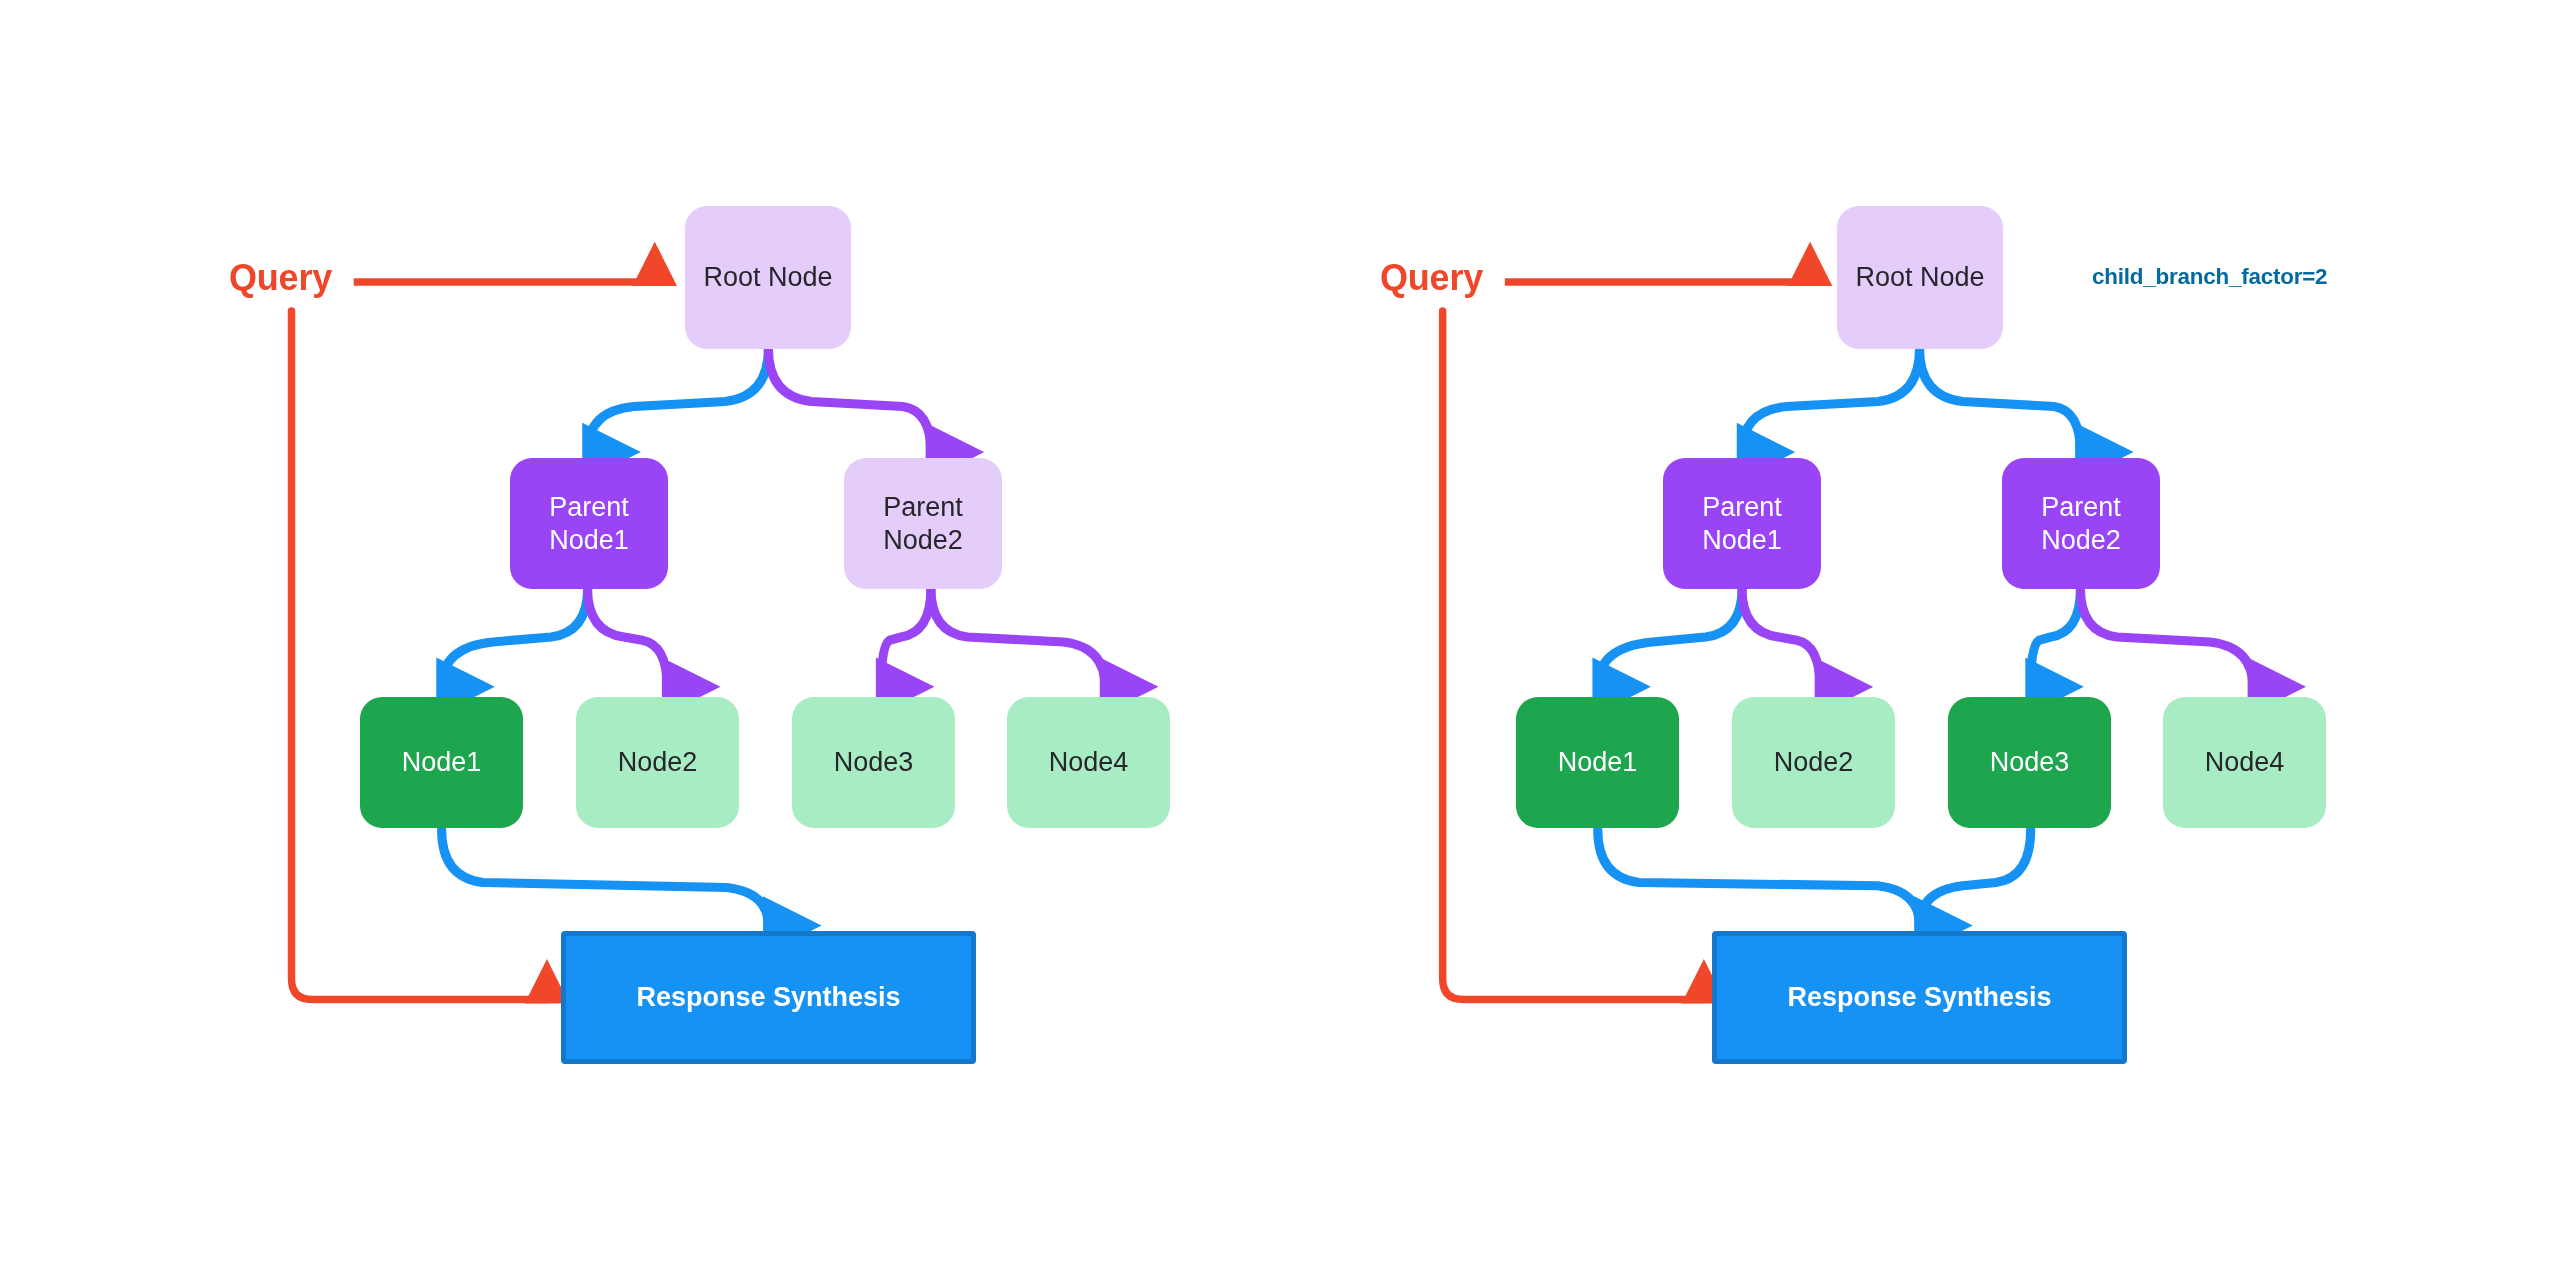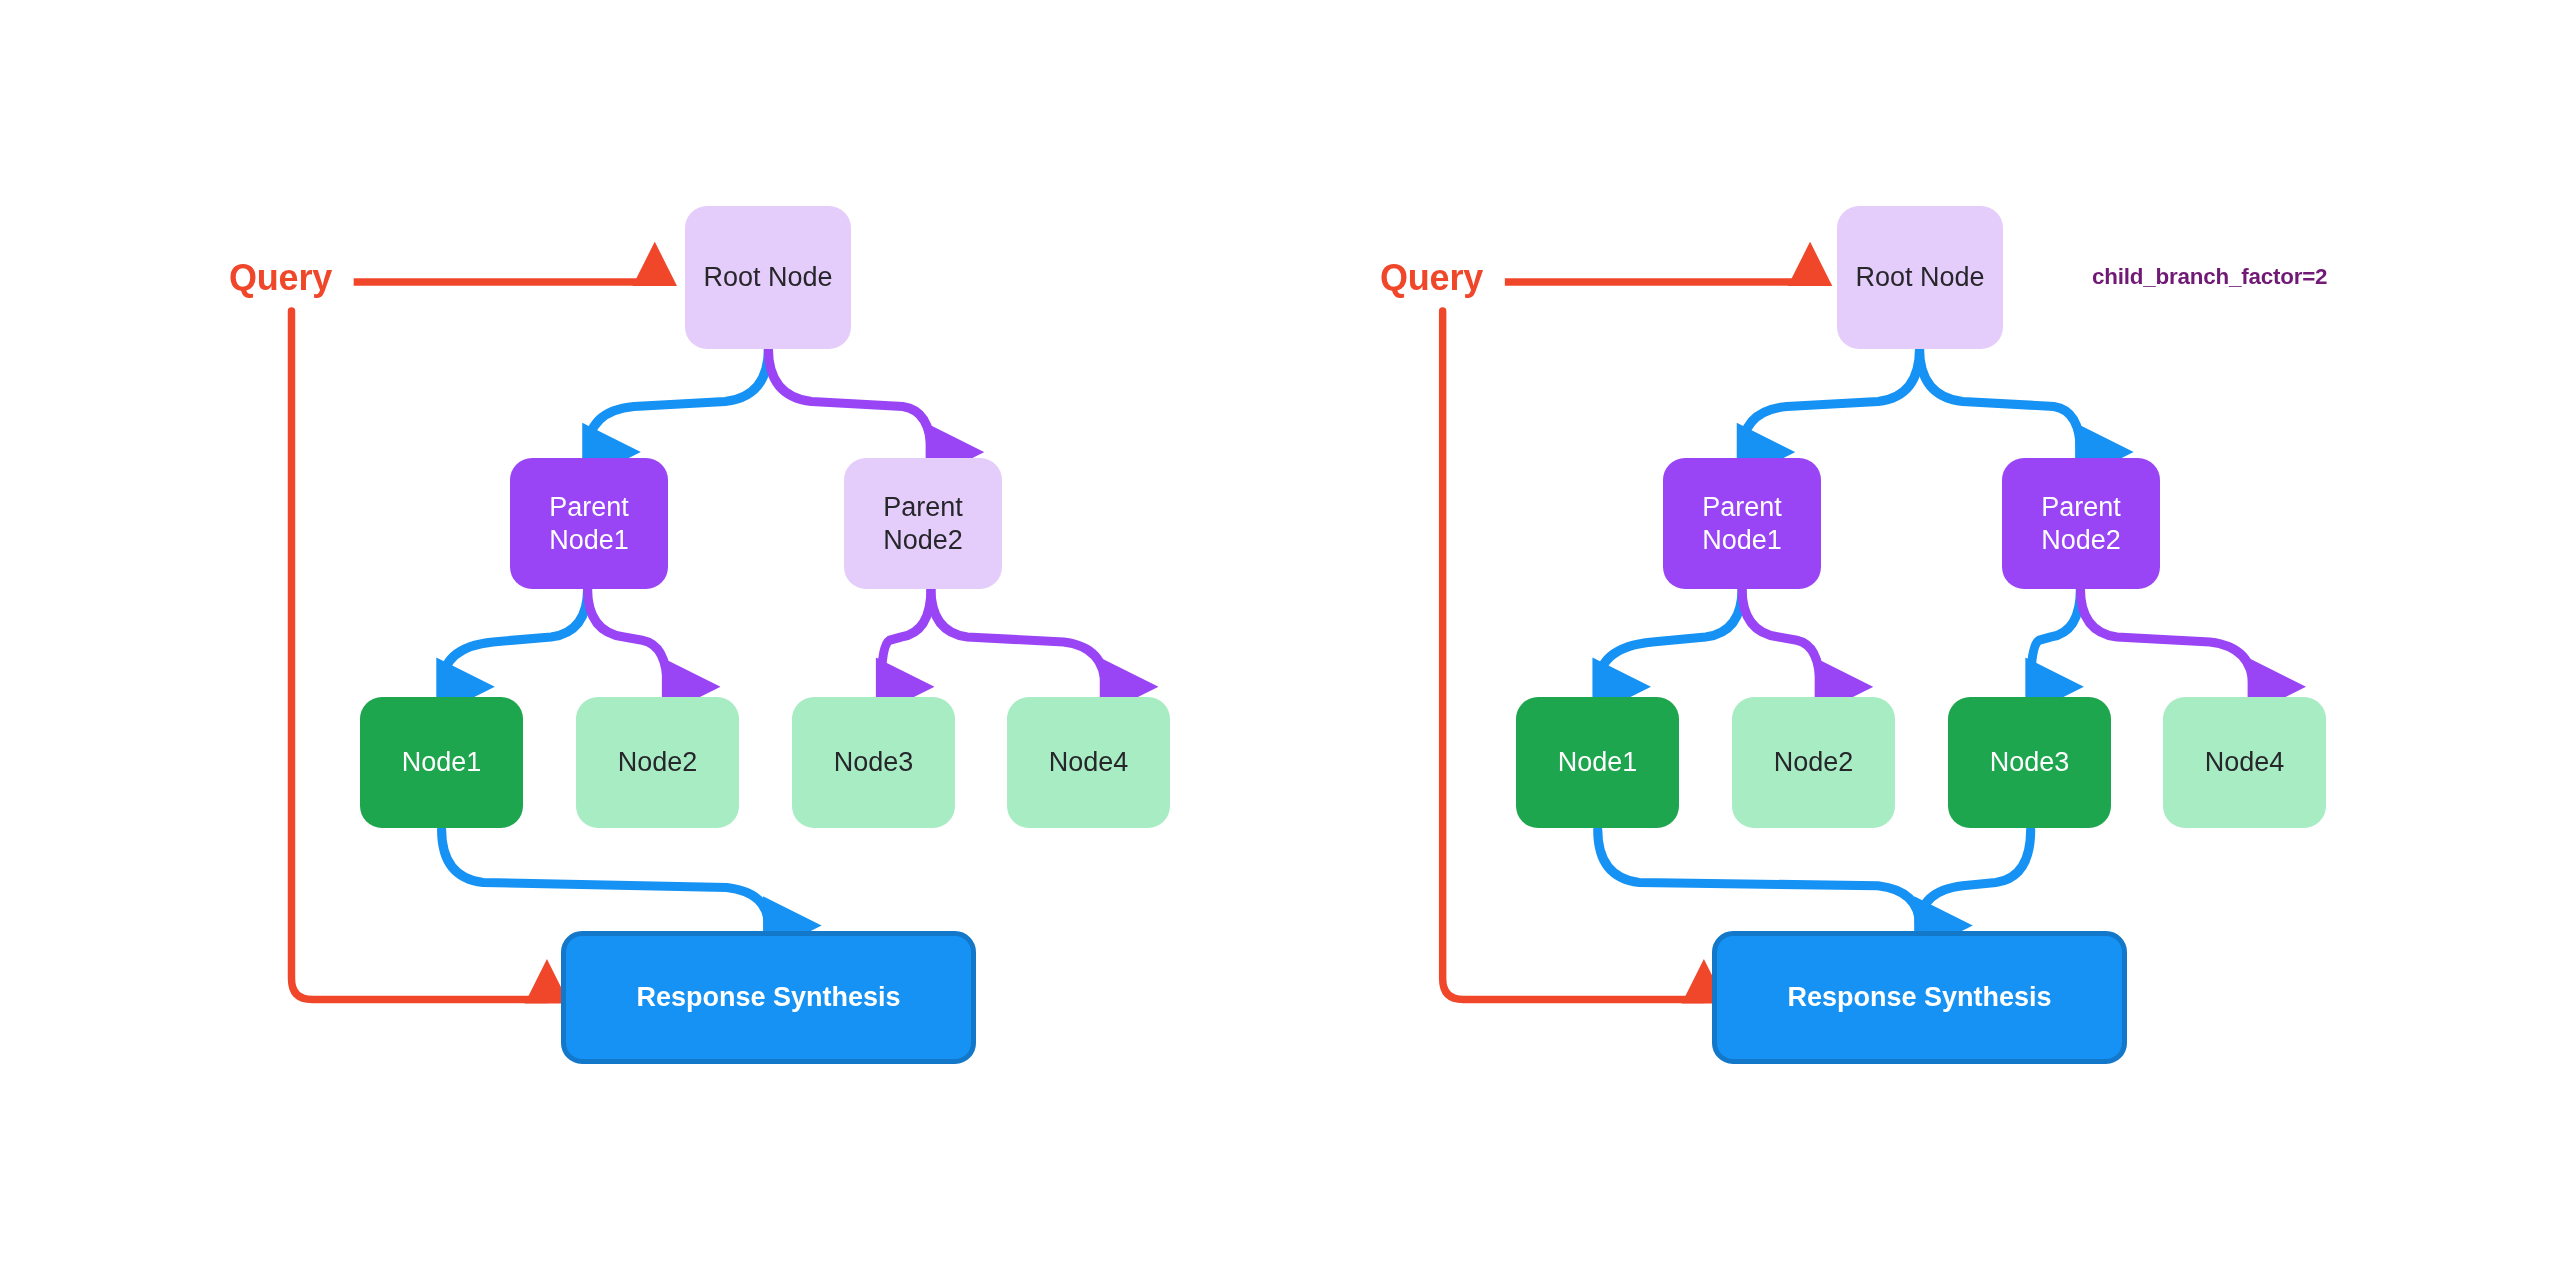--- a/index.html
+++ b/index.html
@@ -63,32 +63,32 @@
     background: #a8ecc4;
     color: #26262b;
     font-size: 27px;
   }
   .node-synth {
     background: #1592f4;
     color: #ffffff;
     font-size: 27px;
     font-weight: bold;
     border: 5.8px solid #1378c9;
-    border-radius: 21px;
+    border-radius: 4px;
   }
   .query-label {
     position: absolute;
     color: #f0472b;
     font-size: 36px;
     font-weight: bold;
     letter-spacing: -0.2px;
   }
   .factor-label {
     position: absolute;
-    color: #701a75;
+    color: #0369a1;
     font-size: 22.4px;
     font-weight: bold;
     letter-spacing: -0.2px;
     white-space: nowrap;
   }
 </style>
 </head>
 <body>
 
 <div id="stage">

